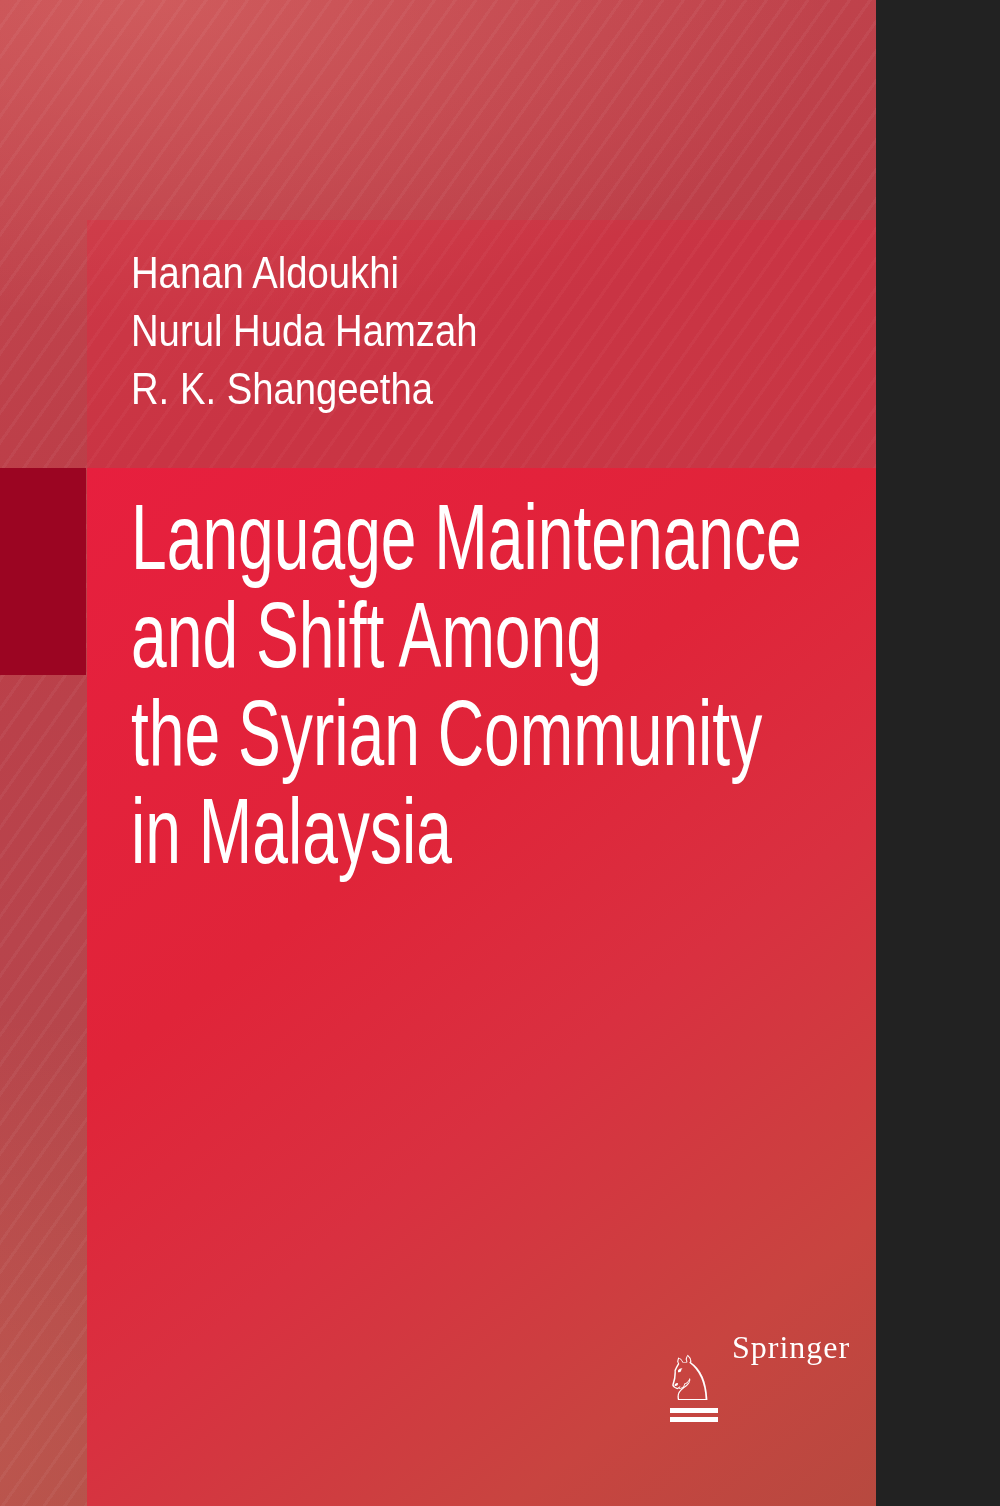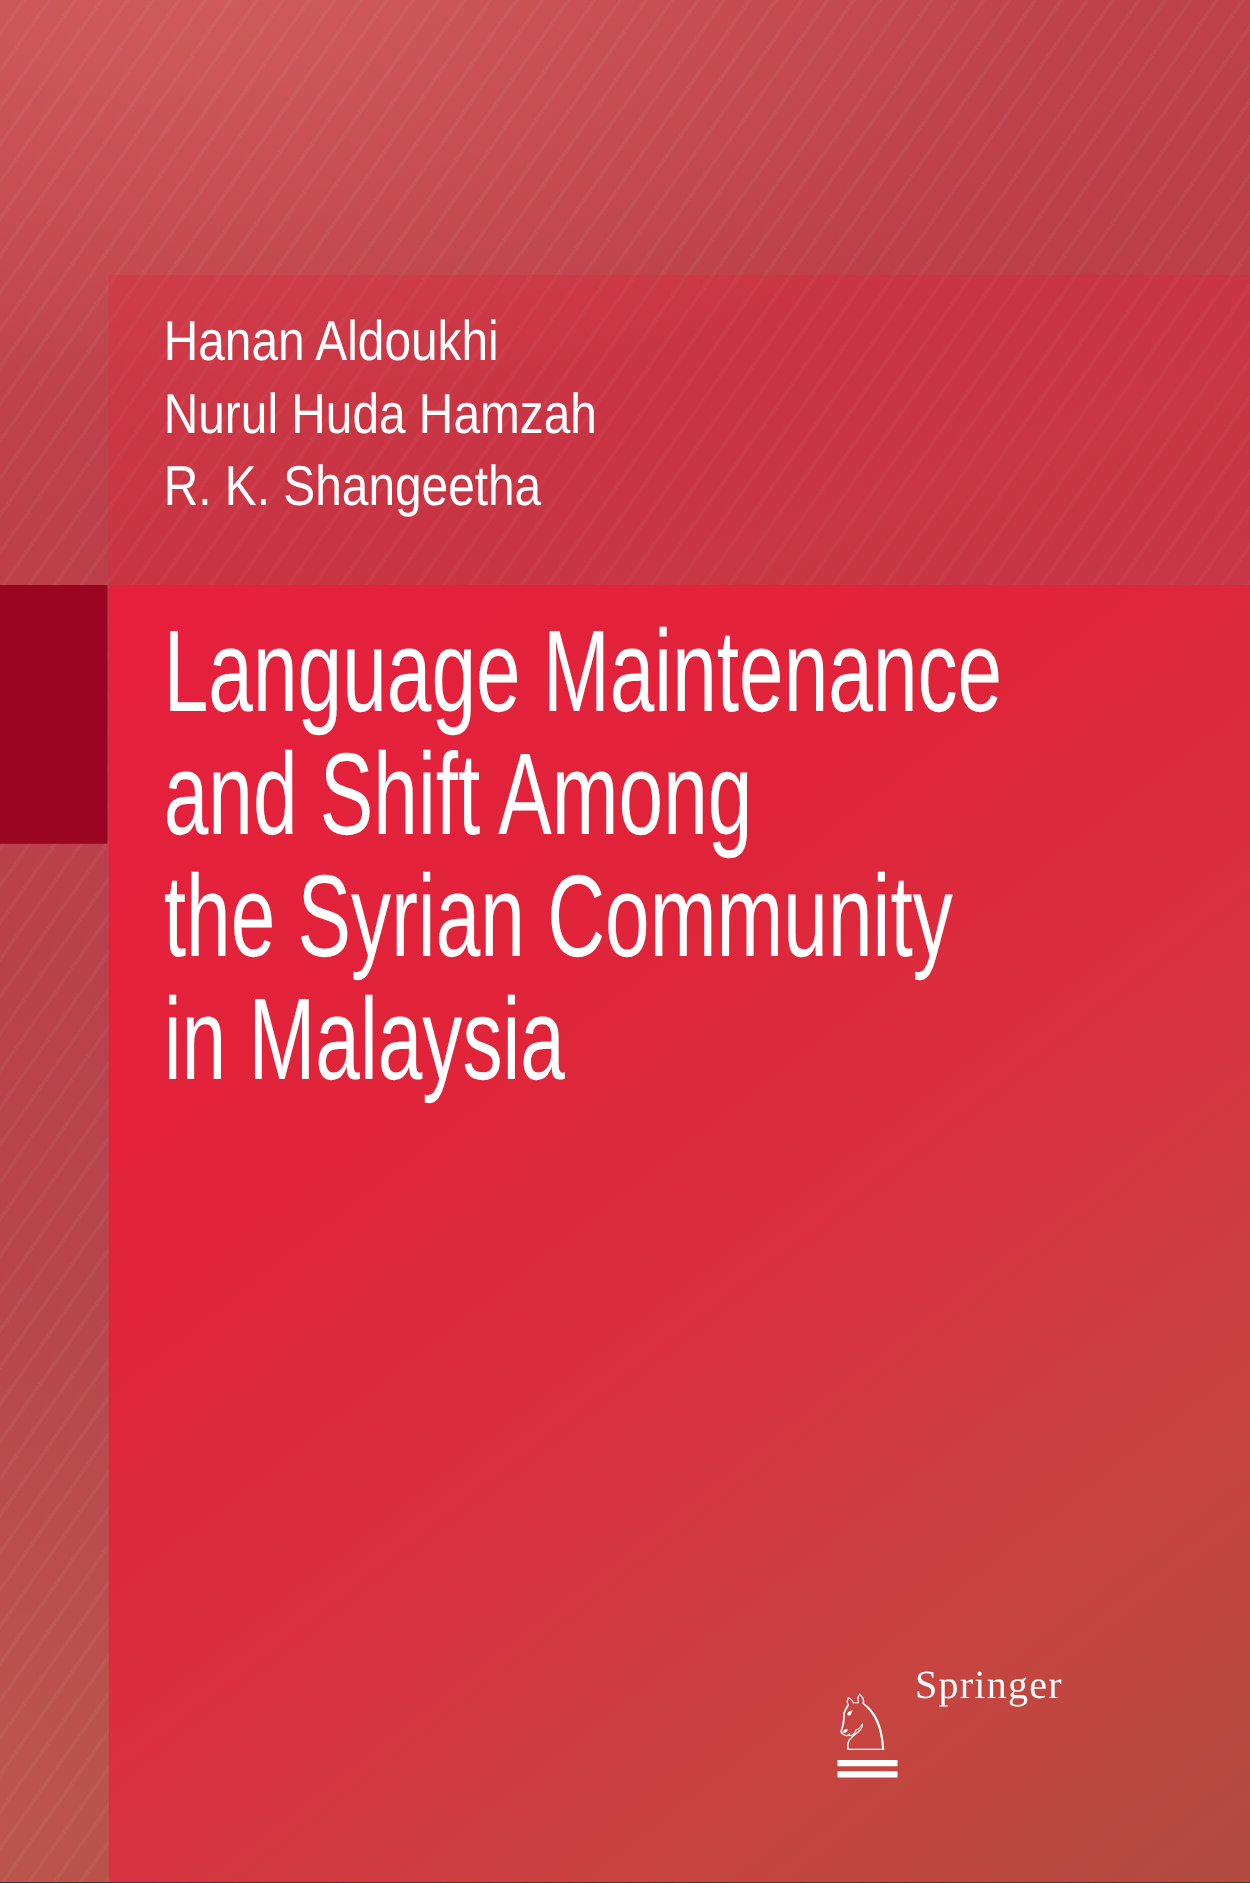--- a/index.html
+++ b/index.html
@@ -1,18 +1,18 @@
 <!DOCTYPE html>
 <html><head>
 <meta charset="utf-8">
 <style>
   html,body{margin:0;padding:0;background:#222;}
   .cover{
     position:relative;
-    width:1000px;height:1506px;
+    width:876px;height:1506px;
     overflow:hidden;
     font-family:"Liberation Sans",sans-serif;
     background:
       radial-gradient(1100px 520px at 18% 0%, rgba(255,170,145,0.20), rgba(255,170,145,0) 62%),
       radial-gradient(900px 760px at -6% 96%, rgba(255,150,120,0.16), rgba(255,150,120,0) 58%),
       radial-gradient(800px 600px at 102% 88%, rgba(120,40,20,0.18), rgba(120,40,20,0) 60%),
       linear-gradient(160deg, #c44850 0%, #bc3e48 28%, #b8444c 52%, #b04a47 78%, #ab4a40 100%);
   }
   .texture{
     position:absolute;inset:0;

